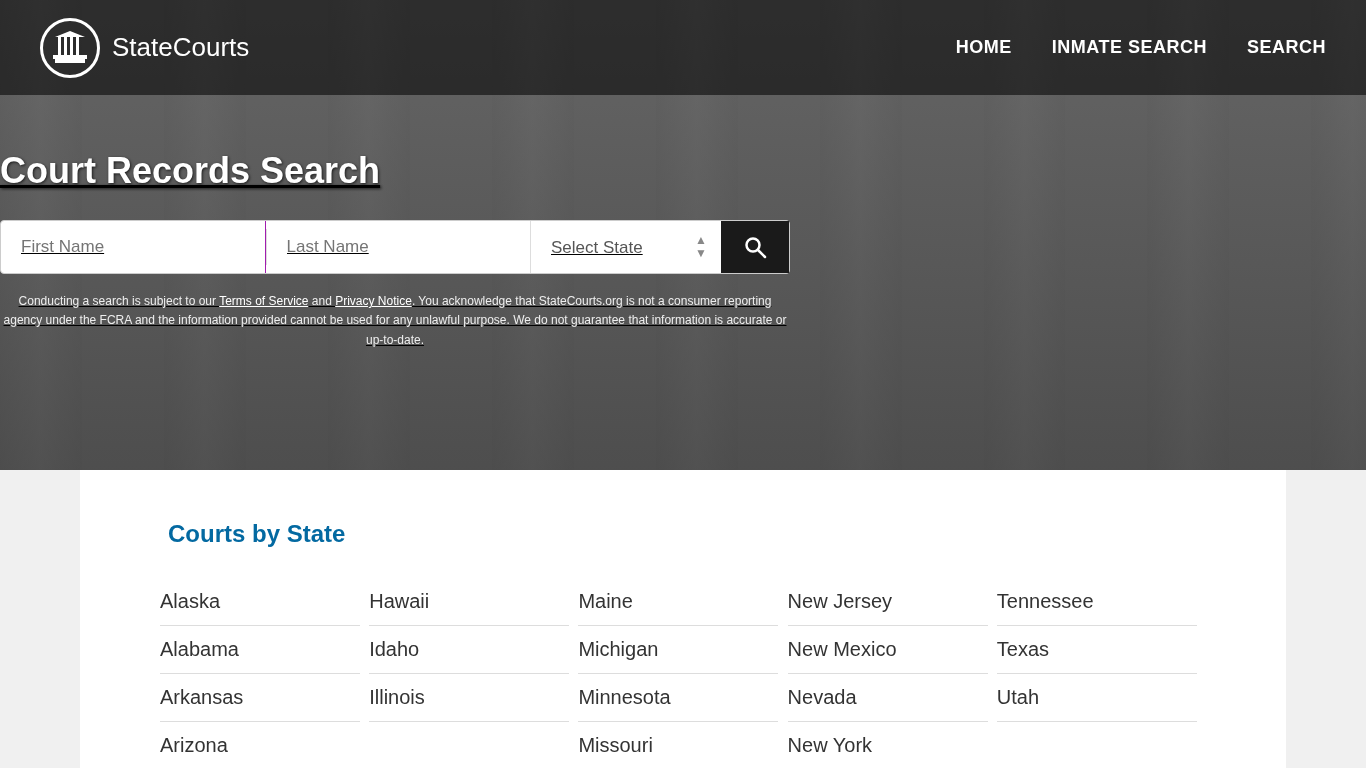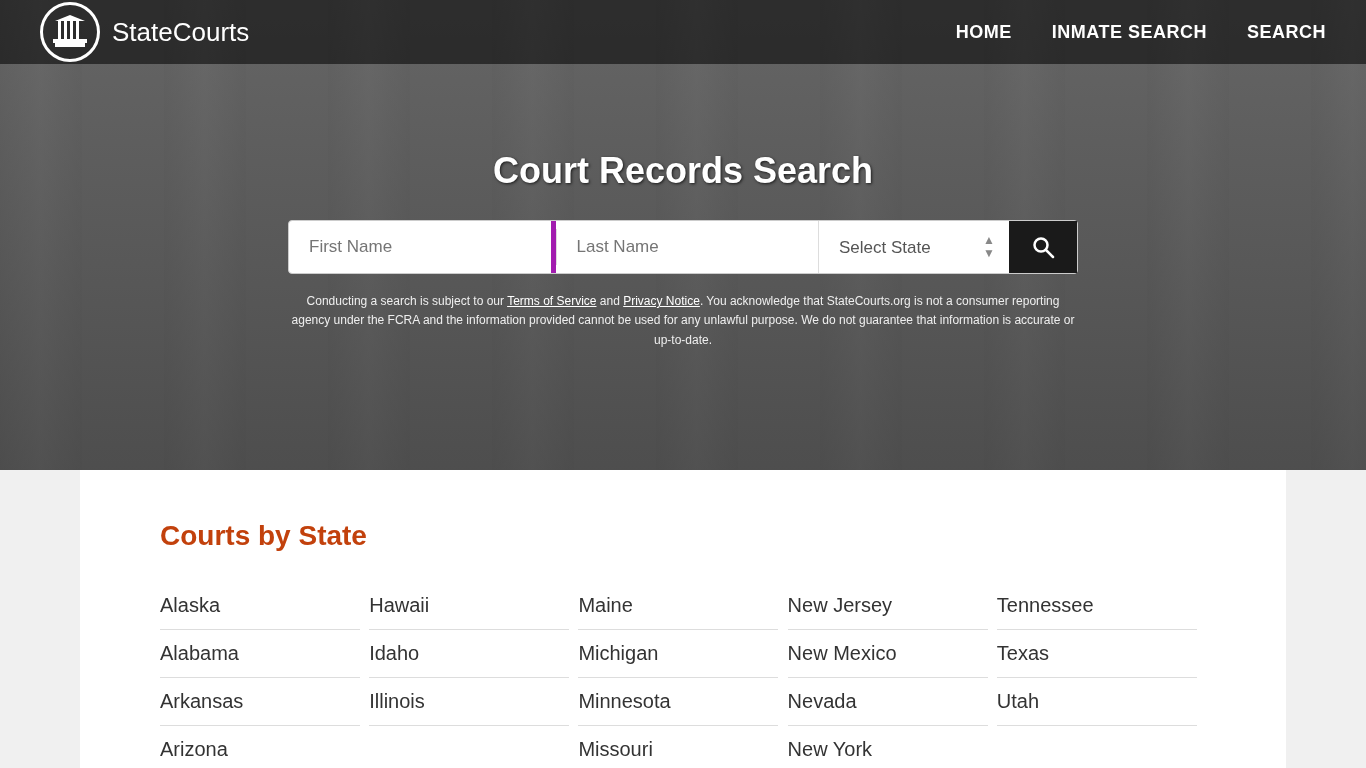--- a/index.html
+++ b/index.html
@@ -6,21 +6,21 @@
     body { font-family: Arial, sans-serif; background: #f0f0f0; }
 
     
     .header {
       position: absolute;
       top: 0; left: 0; right: 0;
       z-index: 10;
       display: flex;
       align-items: center;
       padding: 0 40px;
-      height: 64px;
+      height: 95px;
       background: rgba(0,0,0,0.55);
     }
     .logo-area {
       display: flex;
       align-items: center;
       gap: 12px;
       color: white;
       text-decoration: none;
       flex: 1;
     }
@@ -74,23 +74,23 @@
           rgba(120,120,120,0.15) 0%, rgba(200,200,200,0.1) 3%, rgba(120,120,120,0.15) 6%,
           transparent 6%, transparent 12%
         );
       background-color: #888;
     }
     .hero-content {
       position: relative;
       z-index: 2;
       display: flex;
       flex-direction: column;
-      align-items: center;
       width: 100%;
       padding-top: 30px;
+      text-decoration: underline;
     }
     .hero-title {
       color: white;
       font-size: 36px;
       font-weight: bold;
       margin-bottom: 28px;
       text-shadow: 1px 1px 3px rgba(0,0,0,0.7);
     }
     .search-bar {
       display: flex;
@@ -104,21 +104,21 @@
     .search-bar input[type="text"] {
       flex: 1;
       padding: 16px 20px;
       font-size: 17px;
       border: none;
       outline: none;
       color: #aaa;
       background: transparent;
     }
     .search-bar input[type="text"]:first-child {
-      border-right: 5px solid #a21caf;
+      border-right: 1px solid #a21caf;
     }
     .search-bar .divider {
       width: 1px;
       background: #ddd;
       margin: 8px 0;
     }
     .state-select-wrapper {
       position: relative;
       display: flex;
       align-items: center;
@@ -172,24 +172,25 @@
     
     .main-content {
       background: white;
       margin: 0 80px;
       padding: 50px 80px 60px;
       min-height: 300px;
       position: relative;
       z-index: 1;
     }
     .section-title {
-      font-size: 28px;
-      font-weight: bold;
-      color: #c2410c;
+      font-size: 24px;
+      font-weight: bold;
+      color: #0369a1;
       margin-bottom: 30px;
+      margin-left: 8px;
     }
     .states-grid {
       display: grid;
       grid-template-columns: repeat(5, 1fr);
       gap: 0;
     }
     .state-column {
       display: flex;
       flex-direction: column;
     }

